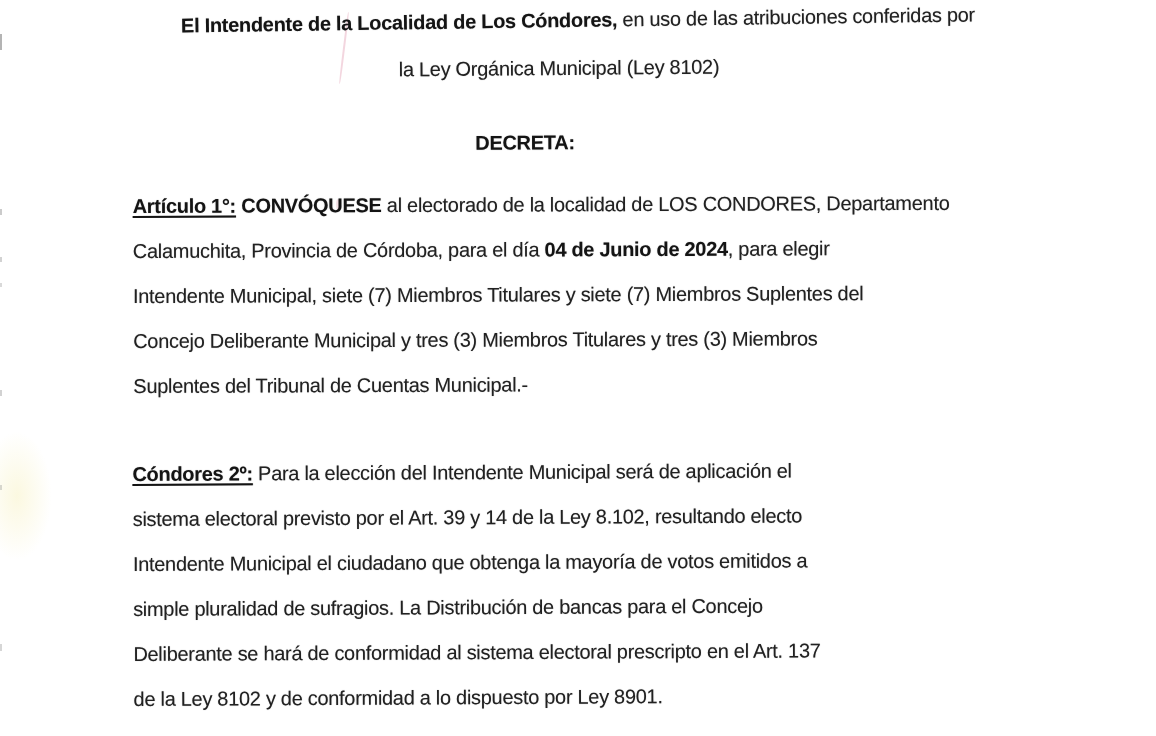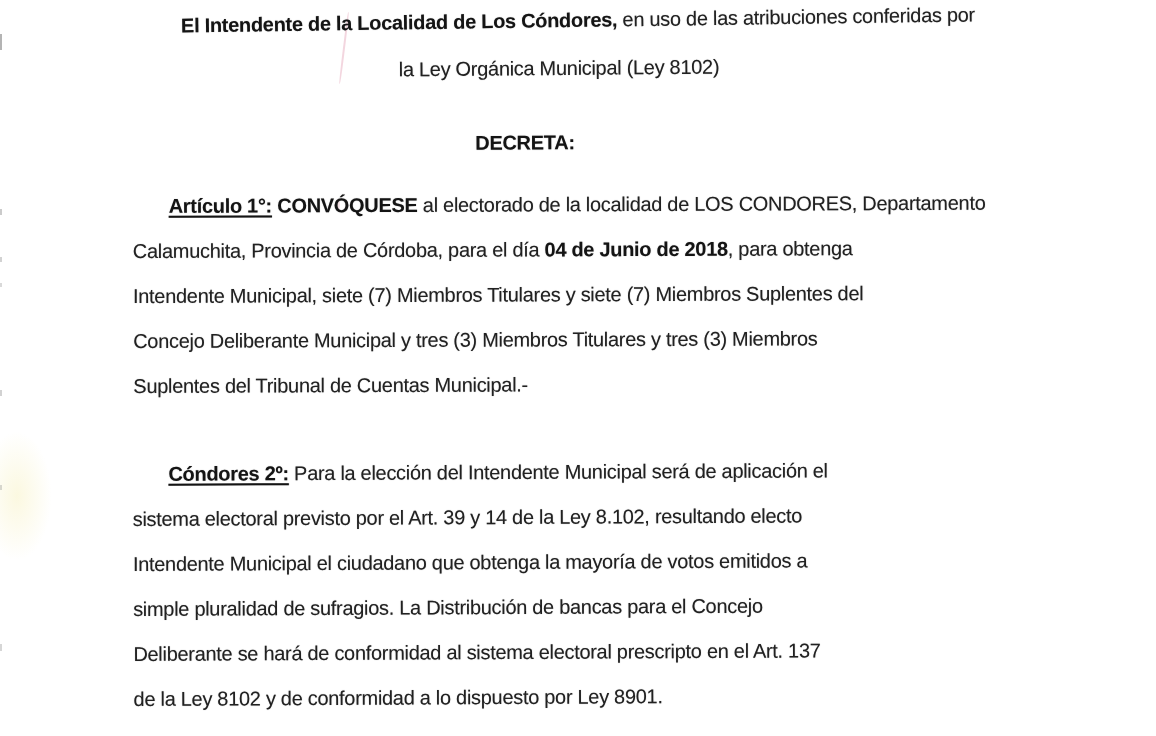--- a/index.html
+++ b/index.html
@@ -16,21 +16,21 @@
     width: 1156px;
     height: 736px;
     background: #ffffff;
     color: #212121;
     font-size: 20px;
     line-height: 45px;
     letter-spacing: -0.3px;
     text-shadow: 0 0 1px rgba(30,30,30,0.38);
   }
   .b { font-weight: 700; color: #141414; }
-  .u { text-decoration: underline; text-decoration-thickness: 2px; text-underline-offset: 3px; margin-left: 36px; }
+  .u { text-decoration: underline; text-decoration-thickness: 2px; text-underline-offset: 3px; }
 
   .title { text-align: center; white-space: nowrap; }
   .t1 { margin-top: 6px; transform: rotate(-0.8deg); transform-origin: 0 50%; }
   .t2 { transform: translateX(-19px) rotate(-0.5deg); transform-origin: 0 50%; }
   .decreta {
     margin-top: 28px;
     text-align: center;
     transform: translateX(-53px) rotate(-0.35deg);
     transform-origin: 0 50%;
     white-space: nowrap;
@@ -83,21 +83,21 @@
   <div class="speck sp6"></div>
   <div class="speck sp7"></div>
 
   <div class="title t1"><span class="b">El Intendente de la Localidad de Los Cóndores,</span><span> en uso de las atribuciones conferidas por</span></div>
   <div class="title t2">la Ley Orgánica Municipal (Ley 8102)</div>
 
   <div class="decreta b">DECRETA:</div>
 
   <div class="col p1">
     <div class="line just" style="word-spacing: 0px;"><span class="b u">Artículo 1°:</span><span class="b"> CONVÓQUESE</span><span> al electorado de la localidad de LOS CONDORES, Departamento</span></div>
-    <div class="line just" style="word-spacing: 0px;"><span>Calamuchita, Provincia de Córdoba, para el día </span><span class="b">04 de Junio de 2018</span><span>, para obtenga</span></div>
+    <div class="line just" style="word-spacing: 0px;"><span>Calamuchita, Provincia de Córdoba, para el día </span><span class="b">04 de Junio de 2024</span><span>, para elegir</span></div>
     <div class="line just" style="word-spacing: 0px;">Intendente Municipal, siete (7) Miembros Titulares y siete (7) Miembros Suplentes del</div>
     <div class="line just" style="word-spacing: 0px;">Concejo Deliberante Municipal y tres (3) Miembros Titulares y tres (3) Miembros</div>
     <div class="line">Suplentes del Tribunal de Cuentas Municipal.-</div>
   </div>
 
   <div class="col p2">
     <div class="line just" style="word-spacing: 0px;"><span class="b u">Cóndores 2º:</span><span> Para la elección del Intendente Municipal será de aplicación el</span></div>
     <div class="line just" style="word-spacing: 0px;">sistema electoral previsto por el Art. 39 y 14 de la Ley 8.102, resultando electo</div>
     <div class="line just" style="word-spacing: 0px;">Intendente Municipal el ciudadano que obtenga la mayoría de votos emitidos a</div>
     <div class="line just" style="word-spacing: 0px;">simple pluralidad de sufragios. La Distribución de bancas para el Concejo</div>

